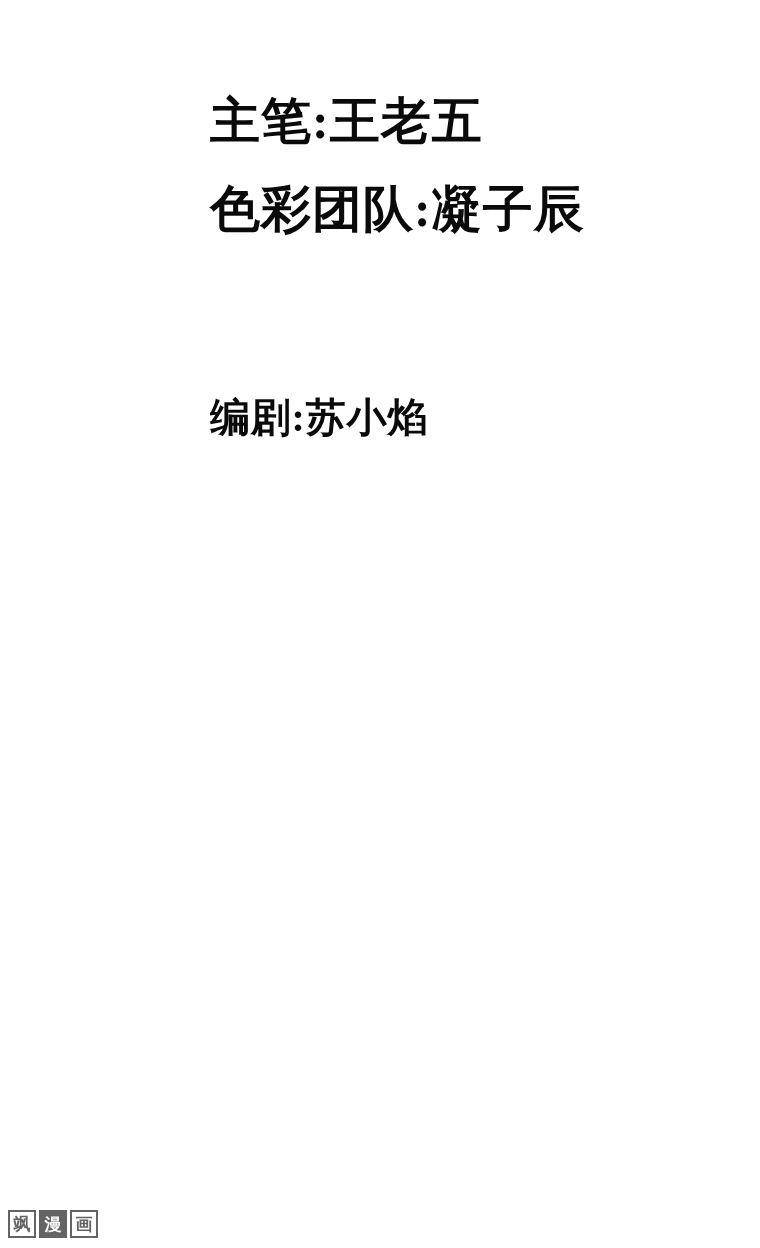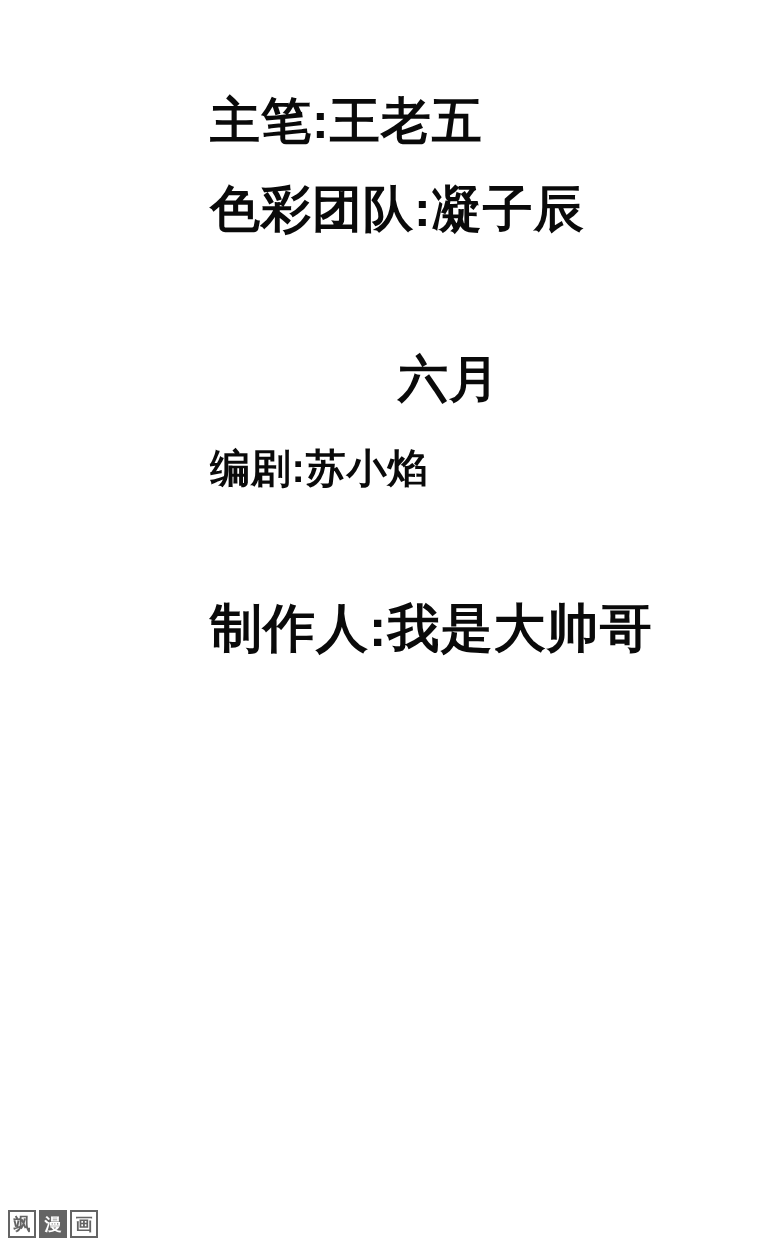--- a/index.html
+++ b/index.html
@@ -27,21 +27,21 @@
   .credits-list {
     position: absolute;
     left: 0;
     top: 96px;
     width: 760px;
     display: flex;
     flex-direction: column;
   }
 
   .credit-line {
-    font-family: Liberation Sans, sans-serif;
+    font-family: Liberation Serif, serif;
     font-weight: 700;
     color: #0a0a0a;
     letter-spacing: 0.02em;
     white-space: pre;
     line-height: 1.0;
   }
 
   
   .credit-line.label-start {
     padding-left: 210px;
@@ -100,31 +100,29 @@
 
     <div class="credit-line label-start size-50">色彩团队:凝子辰</div>
     <div class="gap-2"></div>
 
     <div class="gap-2"></div>
 
     <div class="gap-2"></div>
 
     <div class="gap-2"></div>
 
-    <div class="credit-line continuation size-50">六月</div>
     <div class="gap-3"></div>
 
     <div class="credit-line label-start size-48">编剧:苏小焰</div>
     <div class="gap-1"></div>
 
     <div class="gap-1"></div>
 
     <div class="gap-1"></div>
 
-    <div class="credit-line label-start size-52">制作人:我是大帅哥</div>
     <div class="gap-1"></div>
 
 
   </div>
 
   <div class="watermark">
     <span class="wm-box">飒</span>
     <span class="wm-box filled">漫</span>
     <span class="wm-box">画</span>
   </div>

